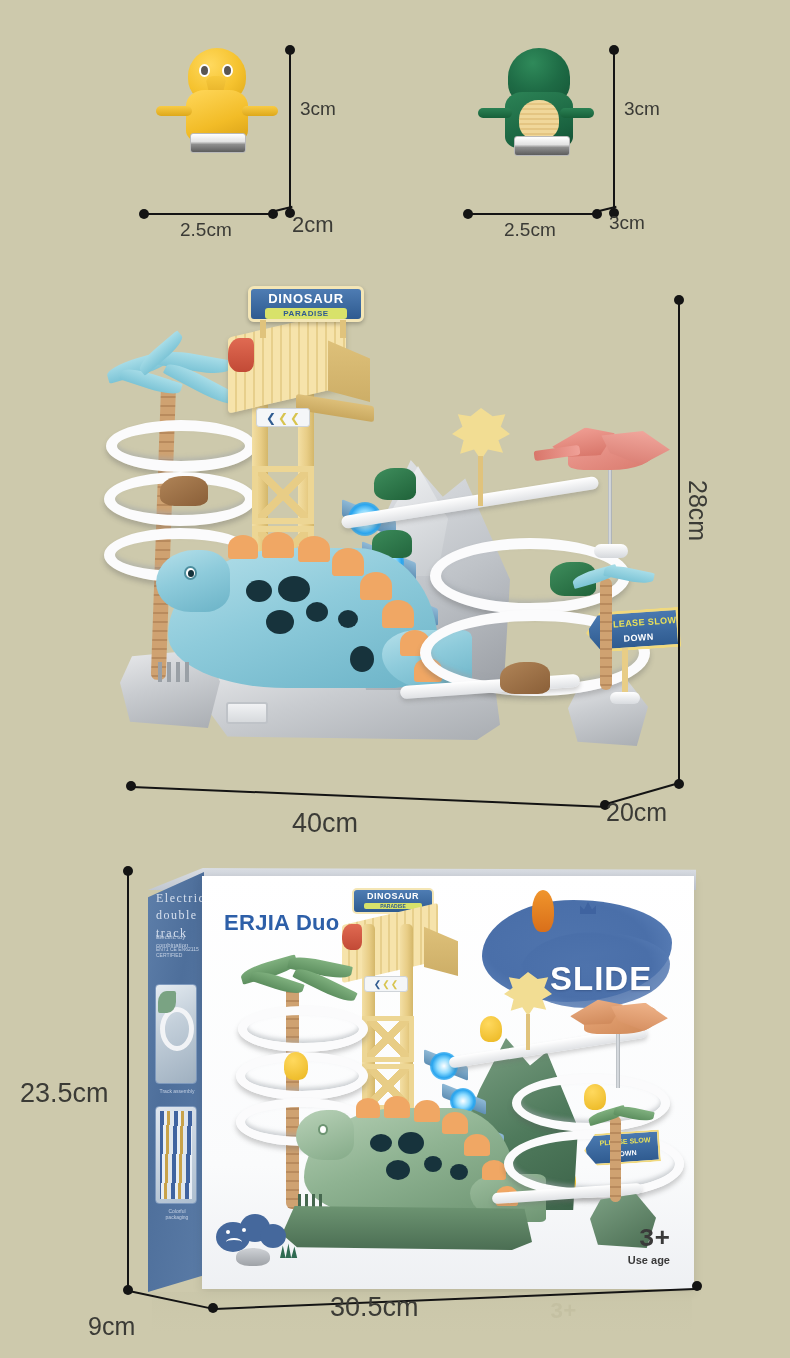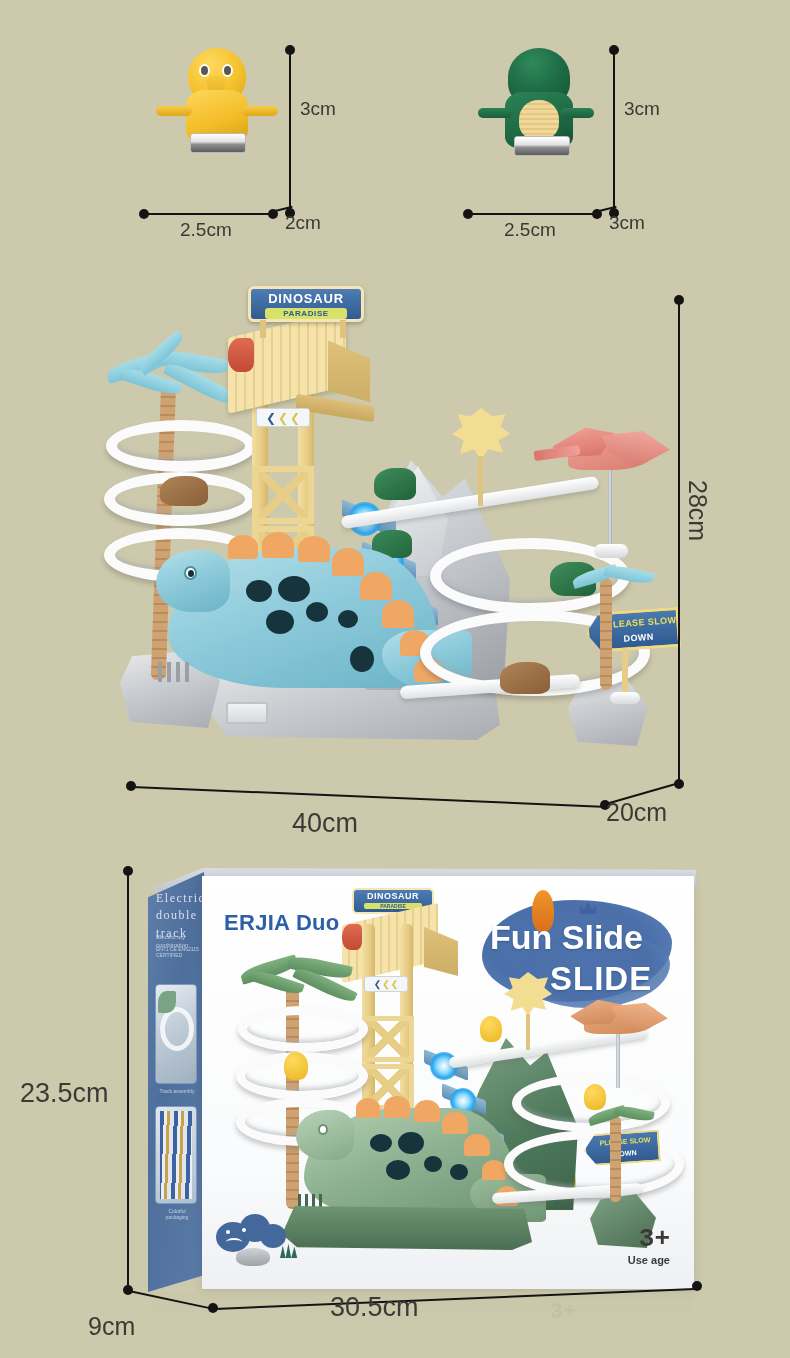--- a/index.html
+++ b/index.html
@@ -211,21 +211,21 @@
   <div class="dot" style="left:285px; top:45px;"></div>
   <div class="dot" style="left:285px; top:208px;"></div>
   <div class="dim-label" style="left:300px; top:98px; font-size:19px;">3cm</div>
 
   <div class="dim-h dim-line" style="left:144px; top:213px; width:129px;"></div>
   <div class="dot" style="left:139px; top:209px;"></div>
   <div class="dot" style="left:268px; top:209px;"></div>
   <div class="dim-label" style="left:180px; top:219px; font-size:19px;">2.5cm</div>
 
   <div class="dim-line" style="left:271px; top:211px; width:22px; height:2px; transform:rotate(-14deg); transform-origin:left center;"></div>
-  <div class="dim-label" style="left:285px; top:212px; font-size:19px;">2cm</div>
+  <div class="dim-label" style="left:292px; top:212px; font-size:22px;">2cm</div>
 
   <div class="fig" style="left:492px; top:48px; width:100px; height:160px;">
     <div class="dino-head"></div>
     <div class="dino-body"></div>
     <div class="dino-belly"></div>
     <div class="dino-arm" style="left:-14px;"></div>
     <div class="dino-arm" style="left:68px;"></div>
     <div class="base-plate" style="left:22px; top:88px;"></div>
   </div>
 
@@ -471,21 +471,20 @@
       <div class="brand" style="left:22px; top:34px; font-size:22px;">ERJIA Duo</div>
 
       <div class="fun-blob" style="left:280px; top:24px; width:190px; height:102px;"></div>
       <div class="fun-blob" style="left:318px; top:56px; width:150px; height:76px; opacity:.85;"></div>
       <div style="position:absolute; left:378px; top:26px; width:16px; height:12px;
                   background:#3f63a0;
                   clip-path: polygon(0 100%,0 30%,25% 62%,50% 0,75% 62%,100% 30%,100% 100%);"></div>
       <div style="position:absolute; left:330px; top:14px; width:22px; height:42px;
                   background: linear-gradient(#f0952c,#d96f1a);
                   border-radius: 50% 50% 40% 40%;"></div>
-      <div class="fun-text" style="left:288px; top:42px; font-size:34px;">Fun Slide</div>
       <div class="fun-text" style="left:348px; top:84px; font-size:33px; letter-spacing:1px;">SLIDE</div>
 
       <div style="position:absolute; left:150px; top:12px; width:82px; height:26px;
                   background: linear-gradient(#4e7cb3,#2f5b90);
                   border:2px solid #f4e6b6; border-radius:5px;">
         <div style="position:absolute; left:0; right:0; top:1px; text-align:center;
                     color:#fff; font-size:9px; font-weight:bold; letter-spacing:.5px;">DINOSAUR</div>
         <div style="position:absolute; left:10px; right:10px; top:13px; text-align:center;
                     color:#2f5b90; font-size:5px; font-weight:bold;
                     background:#d8e26a; border-radius:2px;">PARADISE</div>

